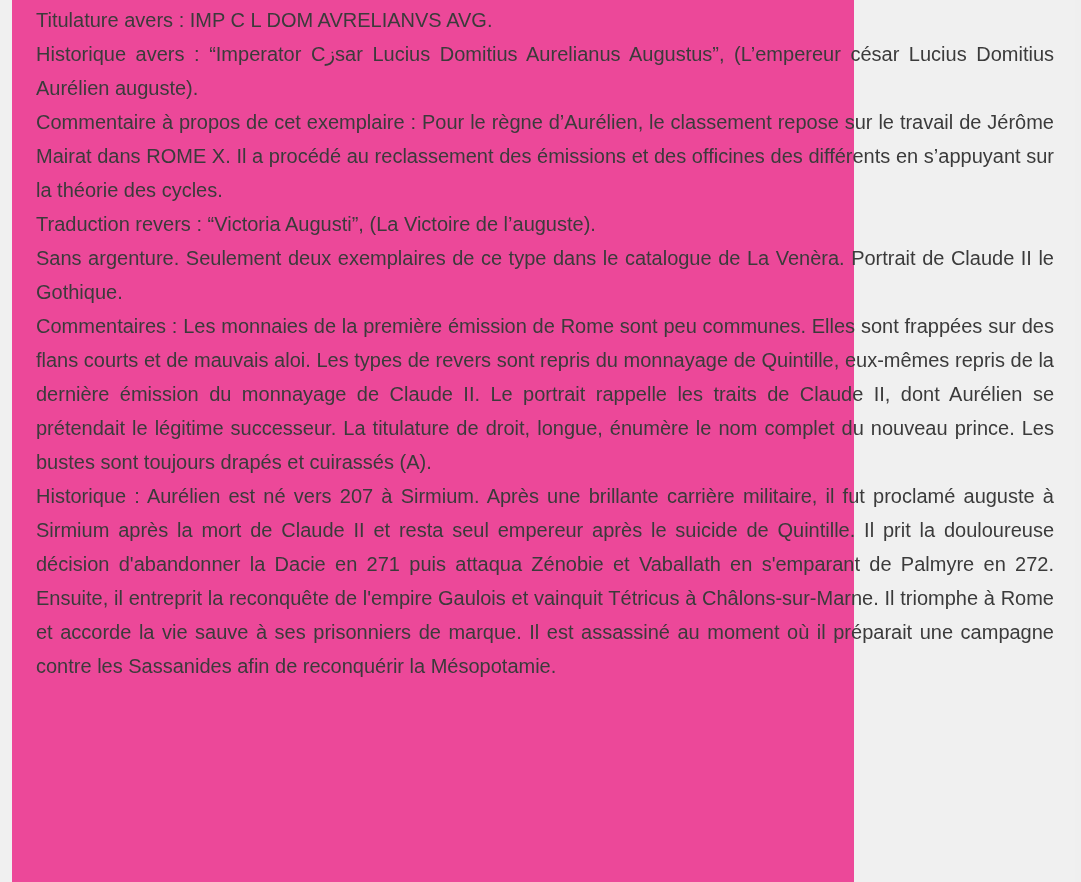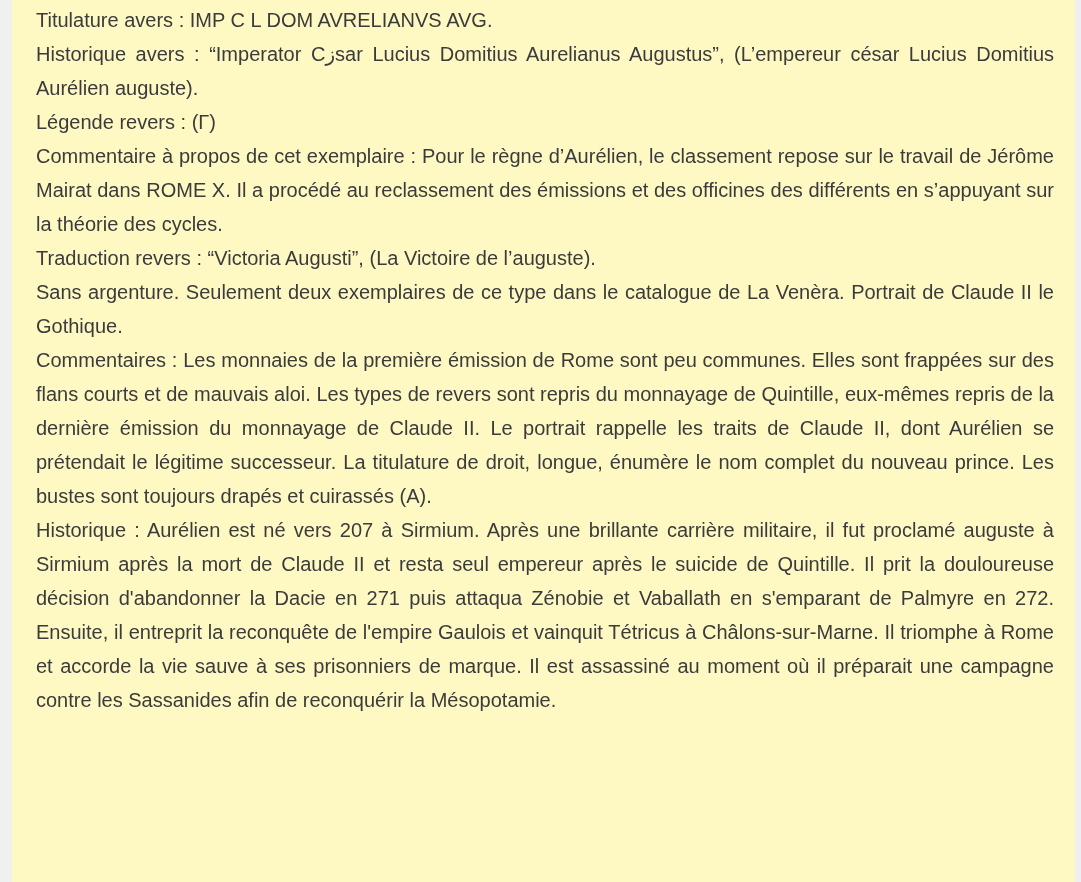--- a/index.html
+++ b/index.html
@@ -10,23 +10,23 @@
       width: 1081px;
       height: 882px;
       background: #f0f0f0;
       overflow: hidden;
       position: relative;
     }
     .page {
       position: absolute;
       left: 12px;
       top: 0;
-      width: 1063px;
+      width: 842px;
       height: 882px;
-      background: #fef9c3;
+      background: #ec4899;
     }
     .content {
       position: absolute;
       left: 24px;
       top: 3px;
       width: 1018px;
       font-family: "Liberation Sans", sans-serif;
       font-size: 20px;
       line-height: 34px;
       color: #3b3b3b;
@@ -47,21 +47,20 @@
       background: #efefef;
     }
   </style>
 </head>
 <body>
 
 <div class="page">
   <div class="content">
     <p>Titulature avers : IMP C L DOM AVRELIANVS AVG.</p>
     <p>Historique avers : “Imperator Cزsar Lucius Domitius Aurelianus Augustus”, (L’empereur césar Lucius Domitius Aurélien auguste).</p>
-    <p>Légende revers : (Γ)</p>
     <p>Commentaire à propos de cet exemplaire : Pour le règne d’Aurélien, le classement repose sur le travail de Jérôme Mairat dans ROME X. Il a procédé au reclassement des émissions et des officines des différents en s’appuyant sur la théorie des cycles.</p>
     <p>Traduction revers : “Victoria Augusti”, (La Victoire de l’auguste).</p>
     <p>Sans argenture. Seulement deux exemplaires de ce type dans le catalogue de La Venèra. Portrait de Claude II le Gothique.</p>
     <p>Commentaires : Les monnaies de la première émission de Rome sont peu communes. Elles sont frappées sur des flans courts et de mauvais aloi. Les types de revers sont repris du monnayage de Quintille, eux-mêmes repris de la dernière émission du monnayage de Claude II. Le portrait rappelle les traits de Claude II, dont Aurélien se prétendait le légitime successeur. La titulature de droit, longue, énumère le nom complet du nouveau prince. Les bustes sont toujours drapés et cuirassés (A).</p>
     <p>Historique : Aurélien est né vers 207 à Sirmium. Après une brillante carrière militaire, il fut proclamé auguste à Sirmium après la mort de Claude II et resta seul empereur après le suicide de Quintille. Il prit la douloureuse décision d'abandonner la Dacie en 271 puis attaqua Zénobie et Vaballath en s'emparant de Palmyre en 272. Ensuite, il entreprit la reconquête de l'empire Gaulois et vainquit Tétricus à Châlons-sur-Marne. Il triomphe à Rome et accorde la vie sauve à ses prisonniers de marque. Il est assassiné au moment où il préparait une campagne contre les Sassanides afin de reconquérir la Mésopotamie.</p>
   </div>
 </div>
 <div class="right-edge"></div>
 
 </body></html>

